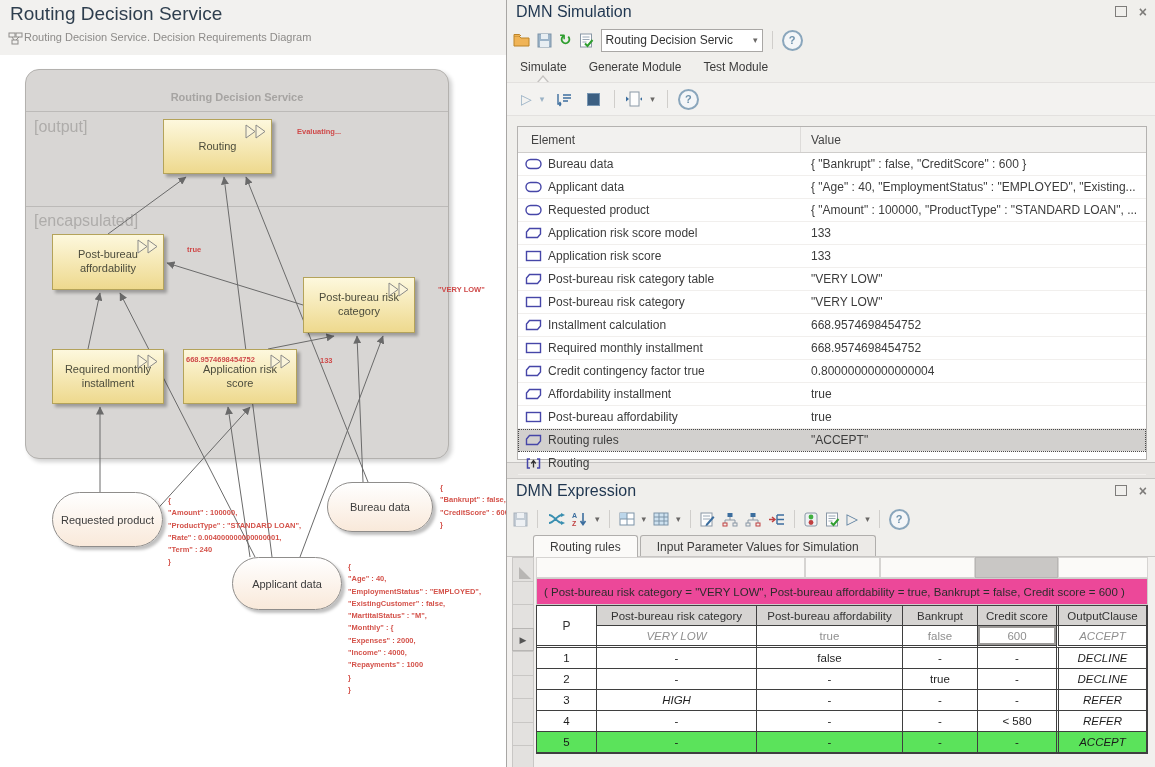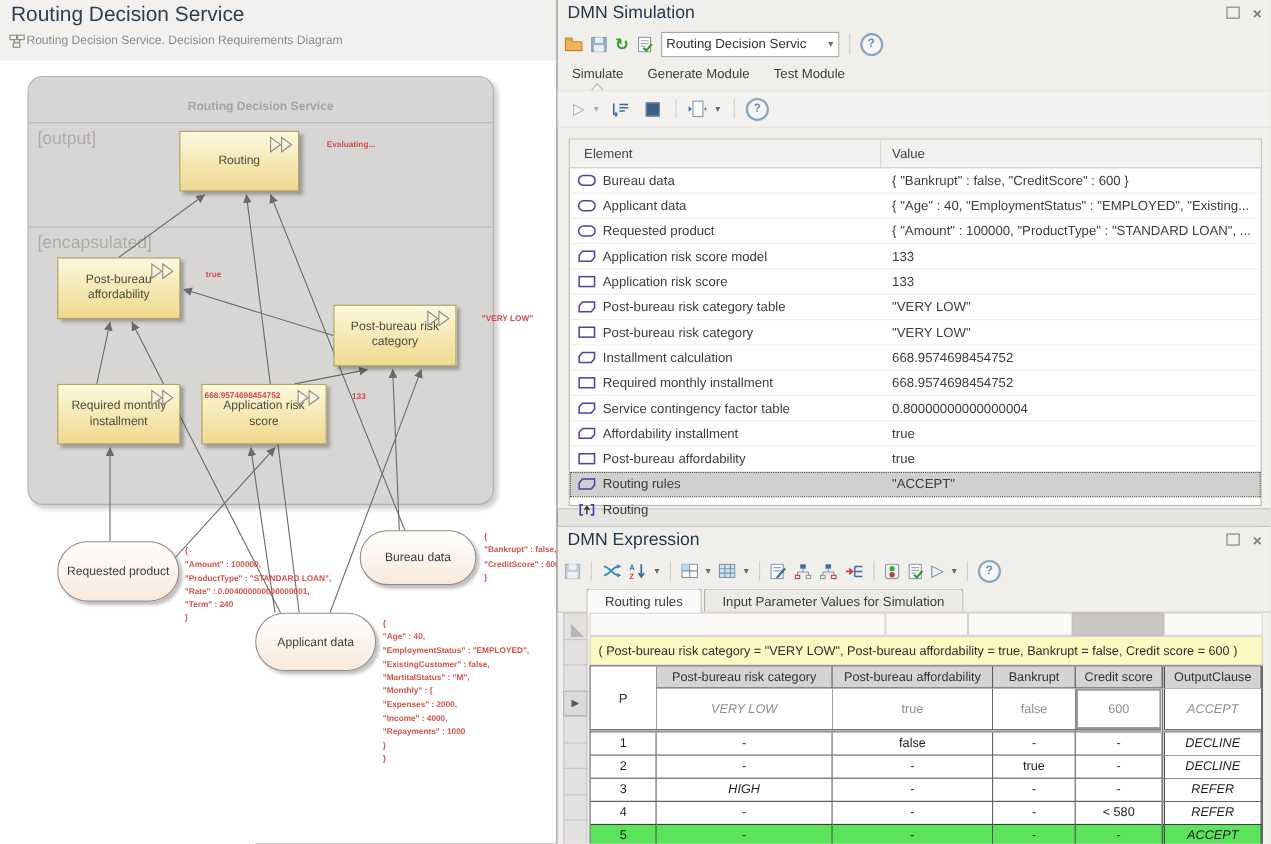--- a/index.html
+++ b/index.html
@@ -77,31 +77,31 @@
   #expr-tabs{position:absolute;left:26px;top:56px;display:flex;gap:2px;}
   
   #expr-grid{position:absolute;left:0;top:77px;width:648px;height:212px;background:#f2f0ee;border-top:1px solid #c8c6c4;}
   .mcell{position:absolute;left:5px;width:22px;background:#e3e1df;border:1px solid #c9c7c5;box-sizing:border-box;}
   .mcorner-tri{position:absolute;right:2px;bottom:2px;width:0;height:0;
                border-left:12px solid transparent;border-bottom:12px solid #b8b6b4;transform:rotate(90deg);}
   #row-marker{position:absolute;left:5px;width:22px;height:23px;background:#dddbd9;border:1px solid #b8b6b4;
               box-sizing:border-box;display:flex;align-items:center;justify-content:center;font-size:9px;color:#555;}
   .scell{position:absolute;top:0;height:21px;background:#fbfaf8;border:1px solid #d6d4d2;box-sizing:border-box;}
   .scell.selcol{background:#c9c7c5;border-color:#b8b6b4;}
-  #ctx-row{position:absolute;left:29px;top:21px;width:612px;height:27px;background:#fef9c3;
+  #ctx-row{position:absolute;left:29px;top:21px;width:612px;height:27px;background:#ec4899;
            border:1px solid #d0cecc;box-sizing:border-box;display:flex;align-items:center;padding-left:7px;
            font-size:11.5px;color:#2c2c2c;white-space:nowrap;overflow:hidden;}
   #dt-grid{position:absolute;left:29px;top:48px;display:grid;
            grid-template-columns:60px 160px 146px 75px 78px 91px;background:#fff;
            border:1px solid #3f3f3f;font-size:11.5px;}
   .dt-cell{border-right:1px solid #3f3f3f;border-bottom:1px solid #3f3f3f;display:flex;align-items:center;
            justify-content:center;box-sizing:border-box;background:#fff;}
   .dt-h{height:20px;background:#d6d4d2;color:#333;}
   .dt-p{grid-row:1 / span 2;border-bottom:3px double #3f3f3f;font-size:12px;color:#333;}
-  .dt-v{height:40px;color:#8f8f8f;border-bottom:3px double #3f3f3f;text-align:right;}
+  .dt-v{height:22px;color:#8f8f8f;border-bottom:3px double #3f3f3f;text-align:right;}
   .dt-r{height:21px;color:#1e1e1e;}
   .it{font-style:italic;}
   .outb{border-left:3px double #3f3f3f;}
   .noR{border-right:none;}
   .selcell{box-shadow:inset 0 0 0 2px #9c9a98;}
   .hl{background:#5be35b !important;}
   .hl.dt-r{color:#1a1a1a;}
 </style>
 </head>
 <body>
@@ -364,21 +364,21 @@
           </span>
           <span class="el">Required monthly installment</span>
           <span class="val">668.9574698454752</span>
         </div>
         <div class="sim-row">
           <span class="ic">
             <svg width="17" height="12" viewBox="0 0 17 12">
               <path d="M4.5 1.5 L15.5 1.5 L15.5 7 L12.5 10.5 L1.5 10.5 L1.5 5 Z" fill="none" stroke="#4646a8" stroke-width="1.4"></path>
             </svg>
           </span>
-          <span class="el">Service contingency factor table</span>
+          <span class="el">Credit contingency factor true</span>
           <span class="val">0.80000000000000004</span>
         </div>
         <div class="sim-row">
           <span class="ic">
             <svg width="17" height="12" viewBox="0 0 17 12">
               <path d="M4.5 1.5 L15.5 1.5 L15.5 7 L12.5 10.5 L1.5 10.5 L1.5 5 Z" fill="none" stroke="#4646a8" stroke-width="1.4"></path>
             </svg>
           </span>
           <span class="el">Affordability installment</span>
           <span class="val">true</span>

